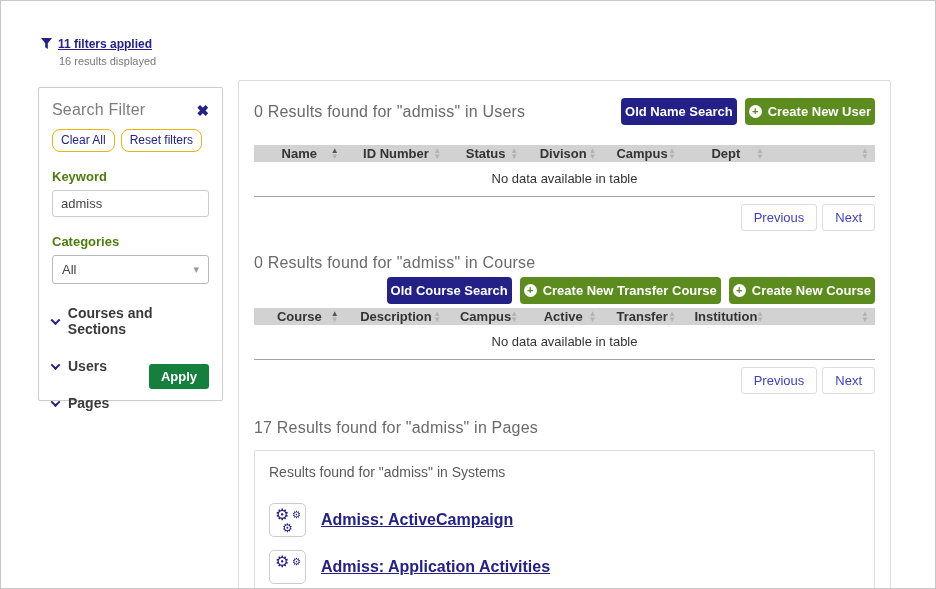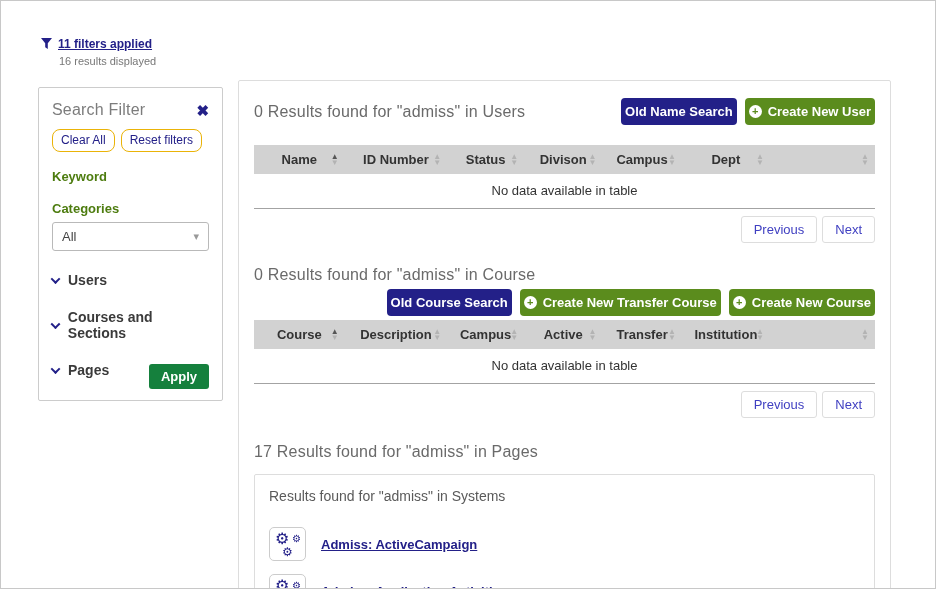--- a/index.html
+++ b/index.html
@@ -81,21 +81,21 @@
   .btn-navy  { background: #232088; }
   .btn-green { background: #5b8c1d; }
   .plus-dot {
     width: 13px; height: 13px; background: #fff; color: #5b8c1d; border-radius: 50%;
     display: inline-flex; align-items: center; justify-content: center;
     font-size: 11px; font-weight: bold; line-height: 1;
   }
 
   
   .dt { margin-top: 20px; width: 100%; }
-  .dt-head { display: flex; background: #d2d2d2; height: 29px; }
+  .dt-head { display: flex; background: #d2d2d2; height: 17px; }
   .dt-th {
     position: relative; display: flex; align-items: center; justify-content: center;
     font-size: 13px; font-weight: bold; color: #333; cursor: pointer;
   }
   .dt-th:nth-child(1){width:14.6%} .dt-th:nth-child(2){width:16.5%}
   .dt-th:nth-child(3){width:12.4%} .dt-th:nth-child(4){width:12.6%}
   .dt-th:nth-child(5){width:12.8%} .dt-th:nth-child(6){width:14.2%}
   .dt-th:nth-child(7){width:16.9%}
   .sorts {
     position: absolute; right: 6px; top: 50%; transform: translateY(-50%);
@@ -129,21 +129,21 @@
   .icon-box {
     width: 37px; height: 34px; border: 1px solid #ccc; border-radius: 5px;
     position: relative; flex: 0 0 auto; background: #fff;
   }
   .gears { position: absolute; inset: 0; color: #232088; }
   .gears span { position: absolute; line-height: 1; }
   .gear-big   { font-size: 16px; left: 5px;  top: 3px; }
   .gear-small { font-size: 10px; right: 4px; top: 6px; }
   .gear-mid   { font-size: 12px; left: 12px; bottom: 2px; }
   .result-link {
-    font-size: 13px; font-weight: bold; color: #232088;
+    font-size: 16px; font-weight: bold; color: #232088;
     text-decoration: underline; cursor: pointer;
   }
 </style>
 </head>
 <body>
 
 <div class="filter-summary">
   <div class="filter-line">
     <span style="display:inline-flex">
       <svg width="11" height="12" viewBox="0 0 11 12">
@@ -158,32 +158,33 @@
 <div class="sidebar">
   <div class="sidebar-title-row">
     <span class="sidebar-title">Search Filter</span>
     <span class="close-x">✖</span>
   </div>
   <div class="pill-row">
     <button class="pill-btn">Clear All</button>
     <button class="pill-btn">Reset filters</button>
   </div>
   <div class="field-label">Keyword</div>
+  <input class="kw-input" type="text" value="admiss" style="">
   <div class="field-label">Categories</div>
   <div class="select-box">
     <span>All</span>
     <span class="select-caret">▾</span>
   </div>
   <div class="acc-row">
     <span class="chev"></span>
-    <span class="acc-label">Users</span>
+    <span class="acc-label">Courses and Sections</span>
   </div>
   <div class="acc-row">
     <span class="chev"></span>
-    <span class="acc-label">Courses and Sections</span>
+    <span class="acc-label">Users</span>
   </div>
   <div class="acc-row">
     <span class="chev"></span>
     <span class="acc-label">Pages</span>
   </div>
   <button class="apply-btn">Apply</button>
 </div>
 
 <div class="main">
 

